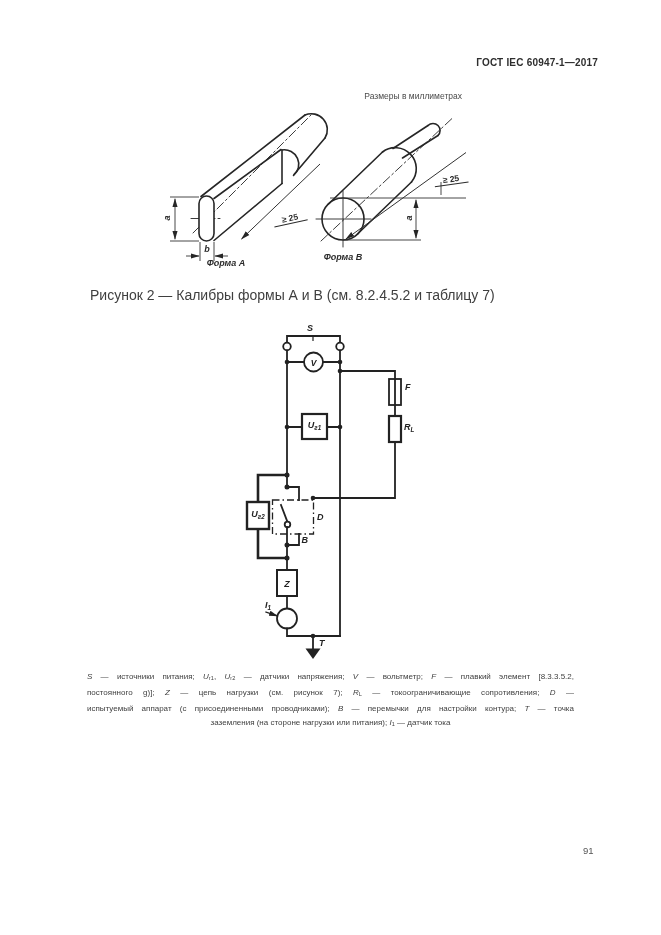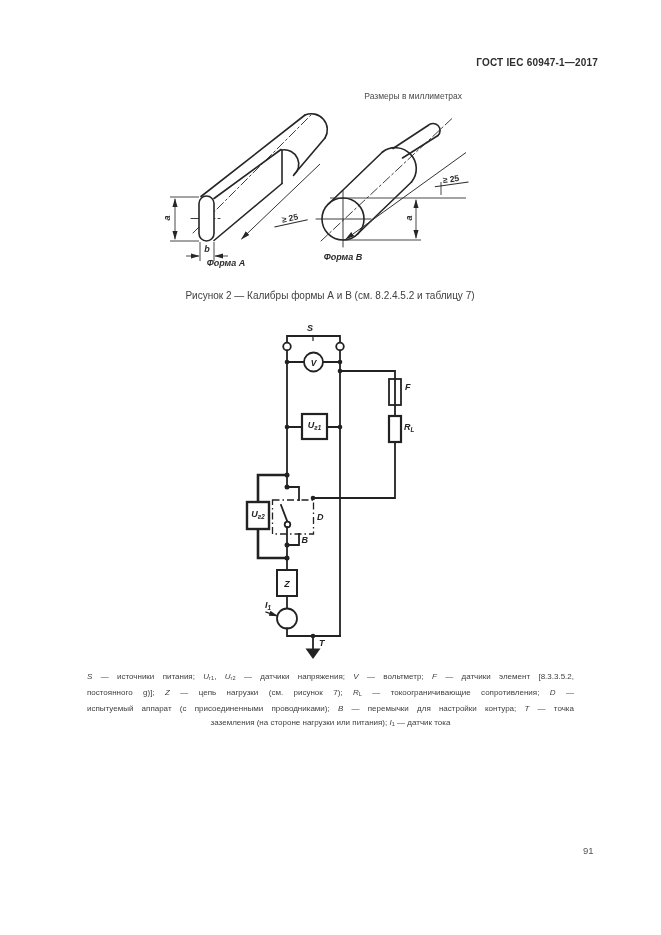--- a/index.html
+++ b/index.html
@@ -1,21 +1,21 @@
 <!DOCTYPE html>
 <html><head>
 <meta charset="utf-8">
 <style>
   html,body{margin:0;padding:0;background:#e8e8e8;}
   #page{position:relative;width:661px;height:935px;background:#ffffff;overflow:hidden;
         font-family:"Liberation Sans",sans-serif;color:#3b3b3b;}
   .abs{position:absolute;}
   .hdr{font-size:10px;font-weight:bold;color:#2e2e2e;letter-spacing:0.2px;}
   .units{font-size:8.5px;color:#4a4a4a;}
-  .cap{font-size:10px;color:#3f3f3f;text-align:center;line-height:13px;}
+  .cap{font-size:14px;color:#3f3f3f;text-align:left;line-height:13px;}
   .formlbl{font-size:9px;font-weight:bold;color:#2b2b2b;text-align:center;font-style:italic;}
   .dimlbl{font-size:9px;font-weight:bold;font-style:italic;color:#2b2b2b;text-align:center;}
   .rot90{transform:rotate(-90deg);transform-origin:center;}
   .ge25{font-size:8.5px;font-weight:bold;color:#2b2b2b;text-align:center;
         border-bottom:1px solid #2b2b2b;padding-bottom:0px;}
   .clabel{font-size:9px;font-weight:bold;font-style:italic;color:#222;text-align:center;line-height:11px;}
   .legend{font-size:8px;line-height:13.7px;color:#414141;}
   .leg-line{text-align:justify;text-align-last:justify;}
   .leg-center{text-align:center;}
   .note{font-size:8.3px;color:#414141;}
@@ -170,21 +170,21 @@
     <text class="svglbl" x="287" y="586.5" text-anchor="middle">Z</text>
     <text class="svglbl" x="319" y="646">T</text>
   </svg>
 
   <div class="abs clabel" style="left:302px;top:420px;width:25px;"><span>U</span><span class="sub">г1</span></div>
   <div class="abs clabel" style="left:247px;top:509px;width:22px;"><span>U</span><span class="sub">г2</span></div>
   <div class="abs clabel" style="left:404px;top:422px;text-align:left;"><span>R</span><span class="sub">L</span></div>
   <div class="abs clabel" style="left:265px;top:600px;text-align:left;"><span>I</span><span class="sub">1</span></div>
 
   <div class="abs legend" style="left:87px;top:670px;width:487px;">
-    <div class="leg-line"><span class="i">S</span><span> — источники питания; </span><span class="i">U</span><span class="sub">г1</span><span>, </span><span class="i">U</span><span class="sub">г2</span><span> — датчики напряжения; </span><span class="i">V</span><span> — вольтметр; </span><span class="i">F</span><span> — датчики элемент [8.3.3.5.2,</span></div>
+    <div class="leg-line"><span class="i">S</span><span> — источники питания; </span><span class="i">U</span><span class="sub">г1</span><span>, </span><span class="i">U</span><span class="sub">г2</span><span> — датчики напряжения; </span><span class="i">V</span><span> — вольтметр; </span><span class="i">F</span><span> — плавкий элемент [8.3.3.5.2,</span></div>
     <div class="leg-line"><span>постоянного g)]; </span><span class="i">Z</span><span> — цепь нагрузки (см. рисунок 7); </span><span class="i">R</span><span class="sub">L</span><span> — токоограничивающие сопротивления; </span><span class="i">D</span><span> —</span></div>
     <div class="leg-line"><span>испытуемый аппарат (с присоединенными проводниками); </span><span class="i">B</span><span> — перемычки для настройки контура; </span><span class="i">T</span><span> — точка</span></div>
     <div class="leg-center"><span>заземления (на стороне нагрузки или питания); </span><span class="i">I</span><span class="sub">1</span><span> — датчик тока</span></div>
   </div>
 
 
 
   <div class="abs pagenum" style="left:583px;top:845px;">91</div>
 
 </div>

